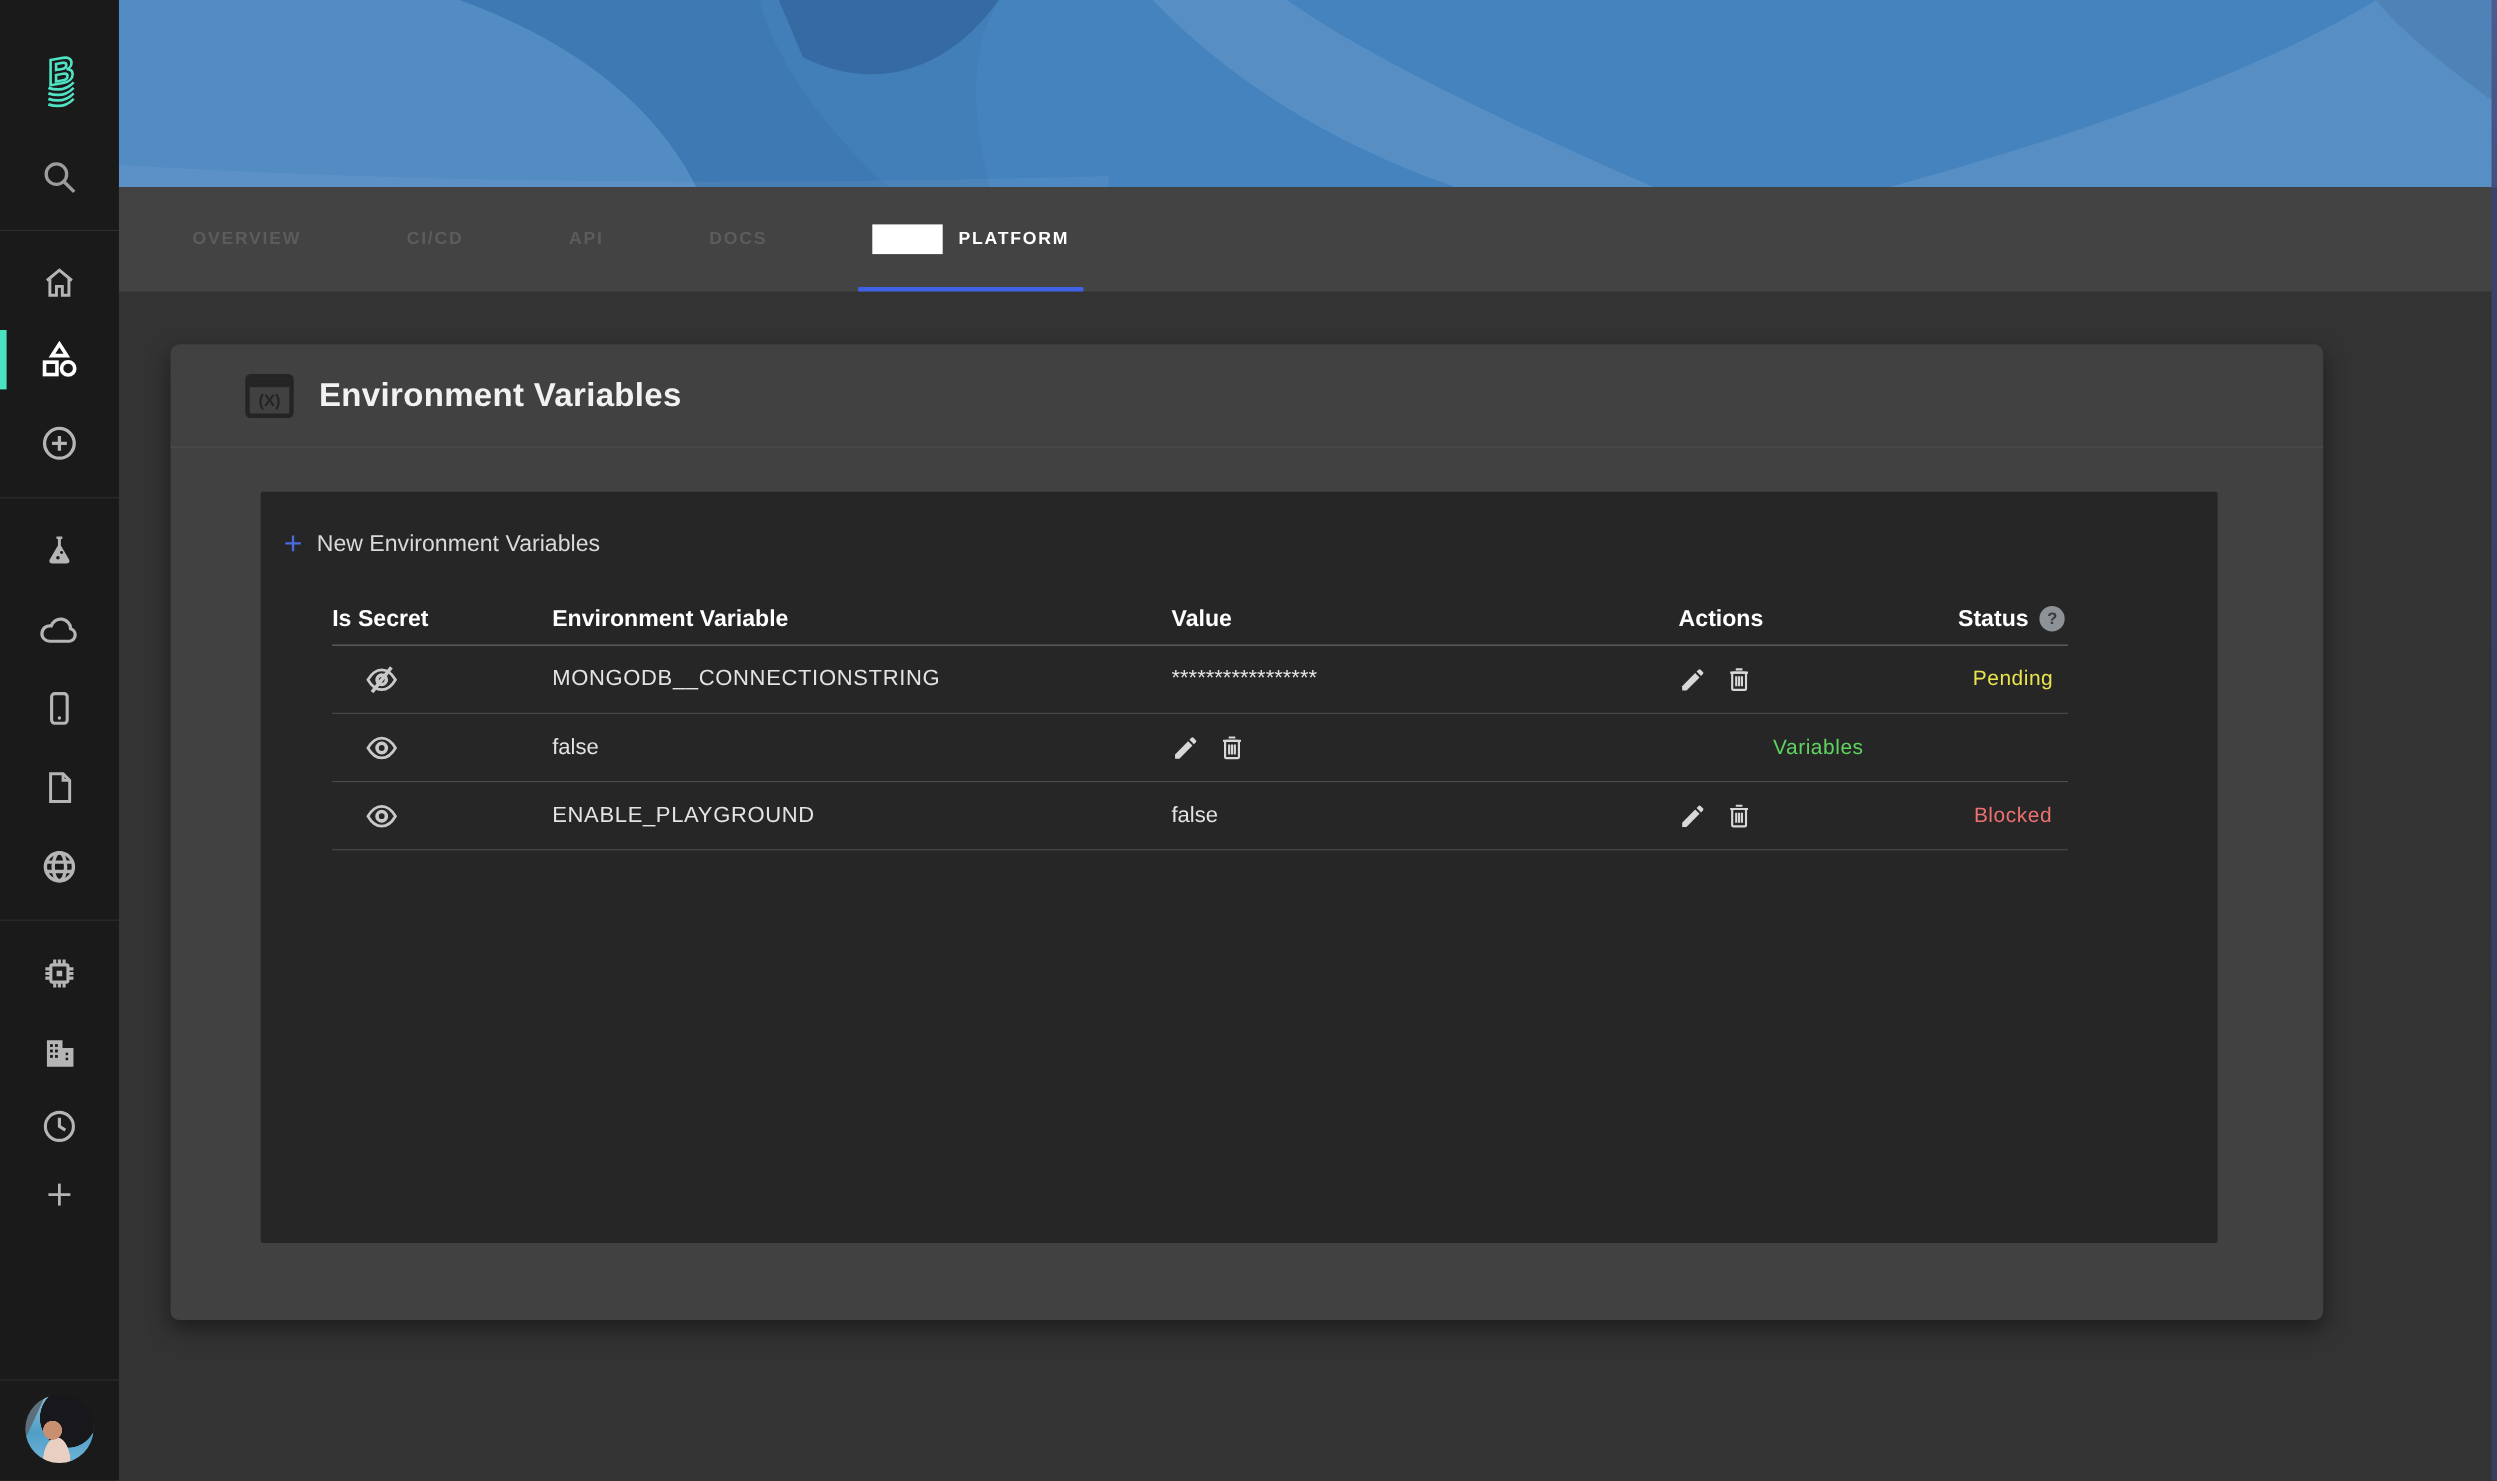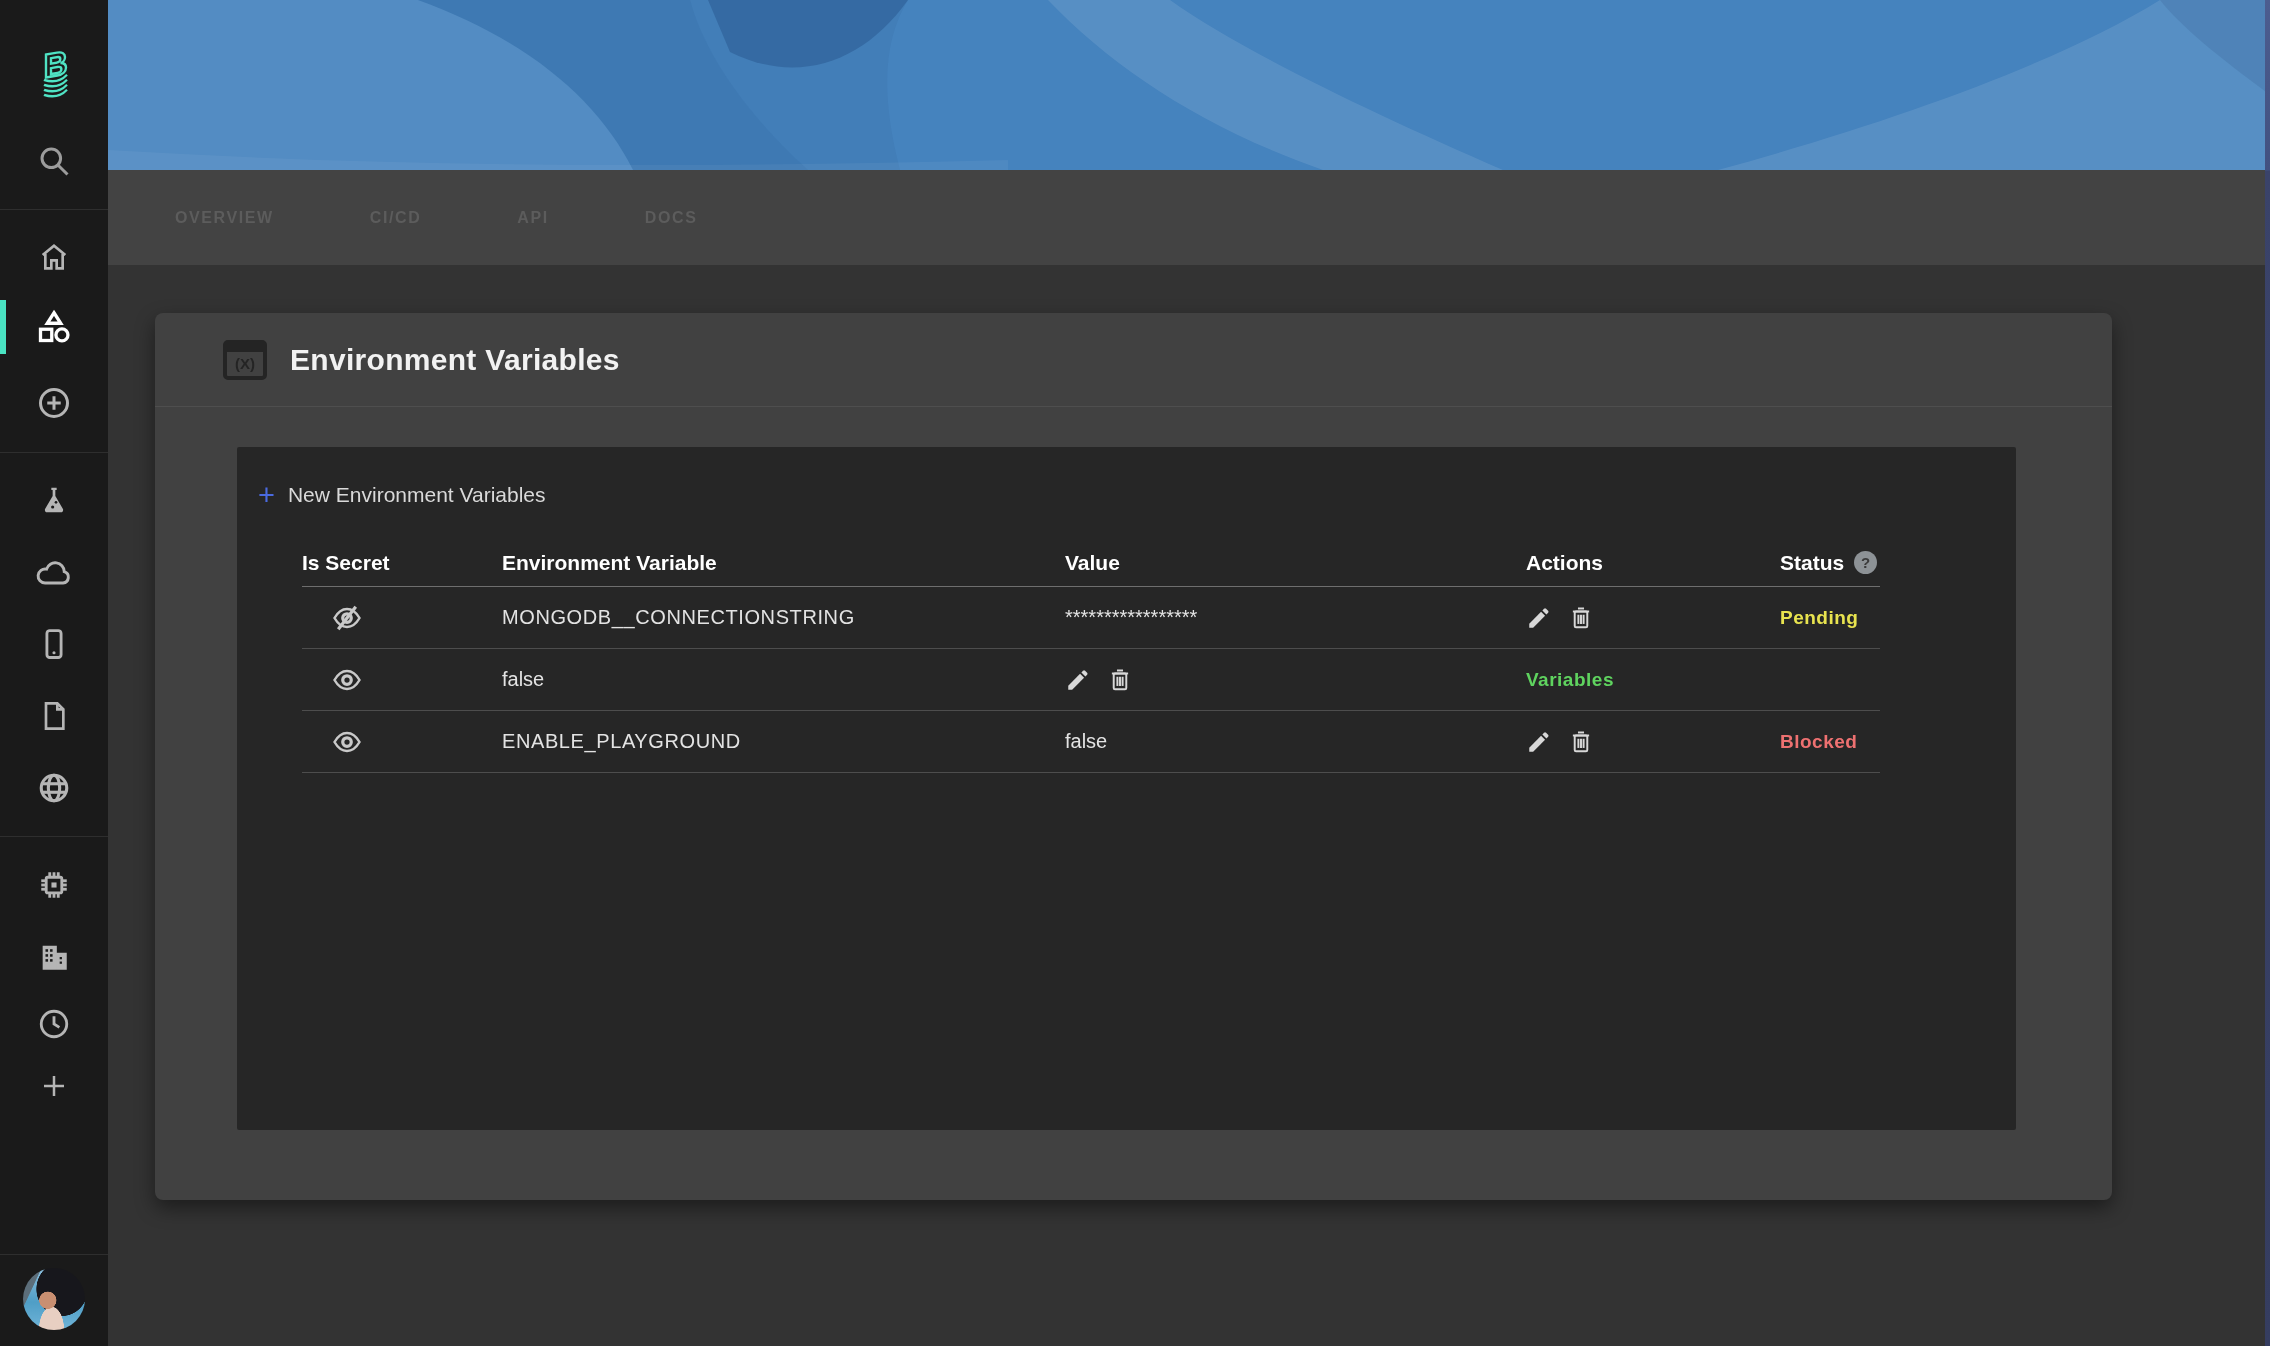--- a/index.html
+++ b/index.html
@@ -107,21 +107,21 @@
   }
   .row {
     height:62px; border-bottom:1px solid #4d4d4d;
     color:#e3e3e3; font-size:20px;
   }
   .cell-secret { padding-left:30px; display:flex; align-items:center; }
   .cell-secret svg { cursor:pointer; }
   .cell-name { letter-spacing:0.6px; }
   .cell-actions { display:flex; align-items:center; gap:16px; }
   .cell-actions svg { cursor:pointer; }
-  .cell-status { font-weight:bold; font-size:19px; letter-spacing:0.5px; }
+  .cell-status { font-weight:normal; font-size:19px; letter-spacing:0.5px;text-align:center; }
   .status-head { display:flex; align-items:center; gap:10px; }
   .help-circle {
     width:23px; height:23px; border-radius:50%; background:#8d9296;
     color:#3a3a3a; font-size:15px; font-weight:bold;
     display:flex; align-items:center; justify-content:center; cursor:pointer;
   }
 </style>
 </head>
 <body>
 
@@ -158,20 +158,25 @@
     <span class="tab-label">API</span>
 
   </div>
 
   <div class="tab">
 
     <span class="tab-label">DOCS</span>
 
   </div>
 
+  <div class="tab active">
+    <span class="tab-box"></span>
+    <span class="tab-label">PLATFORM</span>
+    <span class="tab-underline" style="background: rgb(63, 98, 228);"></span>
+  </div>
 </div>
 </div>
 
 <div id="content">
   <div class="card">
 
     <div class="card-header">
       <svg width="46" height="46" viewBox="0 0 46 46">
         <rect x="3" y="5" width="40" height="36" rx="3" fill="none" stroke="#242424" stroke-width="4"></rect>
         <rect x="5" y="7" width="36" height="8" fill="#242424"></rect>

